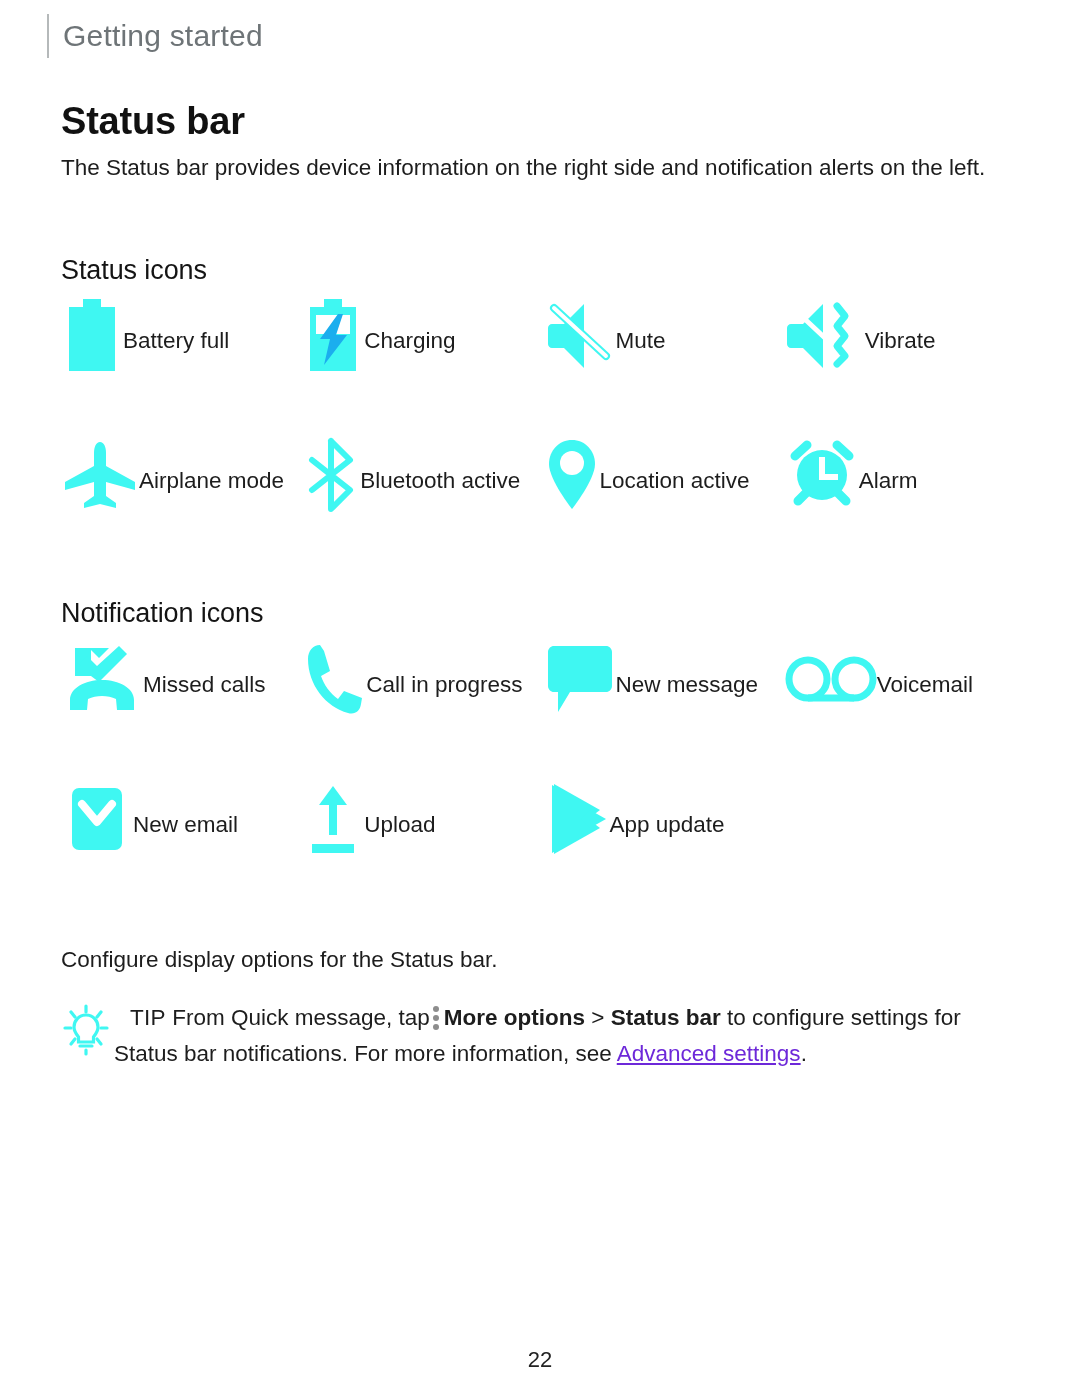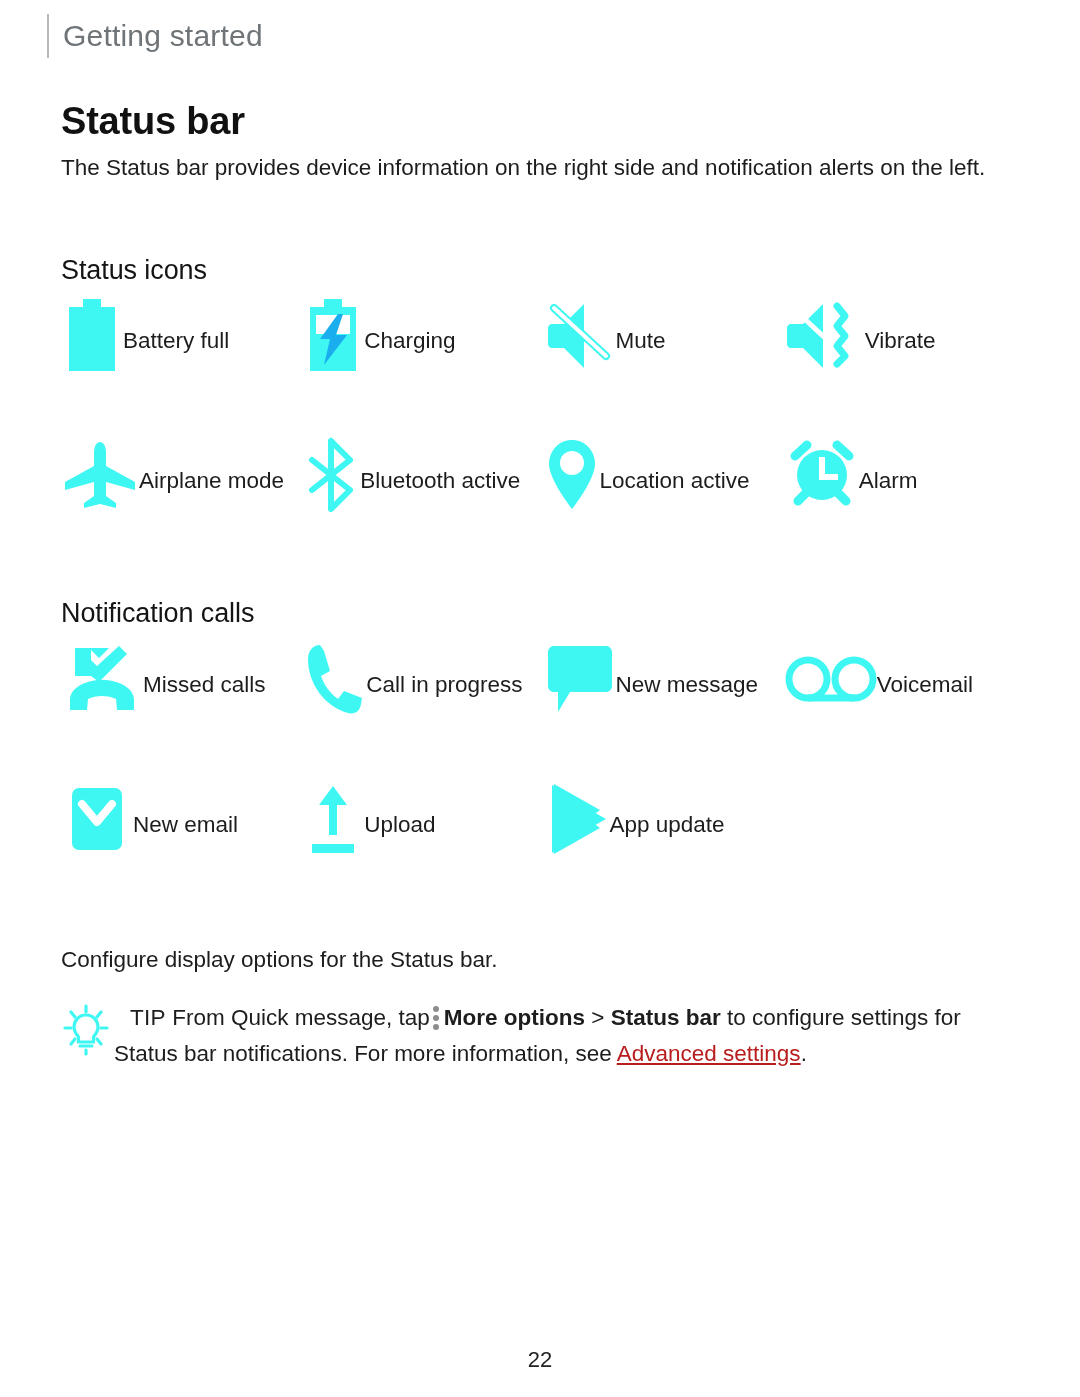--- a/index.html
+++ b/index.html
@@ -131,21 +131,21 @@
     display: flex;
     justify-content: center;
   }
   .tip-text {
     font-size: 22.5px;
     line-height: 36px;
     color: #1d1d1d;
   }
   .tip-text b { font-weight: 700; }
   .tip-label { font-weight: 400; letter-spacing: 0.3px; margin-left: 16px; }
-  .link { color: #b91c1c; }
+  .link { color: #6d28d9; }
   .kebab {
     display: inline-flex;
     flex-direction: column;
     justify-content: center;
     gap: 3px;
     vertical-align: middle;
     margin: 0 5px 3px 3px;
   }
   .kebab i {
     display: block;
@@ -266,21 +266,21 @@
           <line x1="13" y1="62" x2="22" y2="53" stroke="#3FF7F2" stroke-width="9" stroke-linecap="round"></line>
           <line x1="61" y1="62" x2="52" y2="53" stroke="#3FF7F2" stroke-width="9" stroke-linecap="round"></line>
           <circle cx="37" cy="36" r="25" fill="#3FF7F2"></circle>
           <path d="M37 21 L37 38 L50 38" fill="none" stroke="#ffffff" stroke-width="6" stroke-linecap="square"></path>
         </svg>
       </div>
       <div class="cell-label">Alarm</div>
     </div>
   </div>
 
-  <div class="h2" id="h2-notif">Notification calls</div>
+  <div class="h2" id="h2-notif">Notification icons</div>
 
   <div class="grid" id="grid-notif-1">
 
     <div class="cell">
       <div class="icon-box">
         <svg width="82" height="70" viewBox="0 0 82 70">
           <polygon points="14,4 48,4 38,14 30,6 30,32 14,32" fill="#3FF7F2"></polygon>
           <polygon points="30,32 18,20 26,12 36,22 58,2 66,10 38,38" fill="#3FF7F2"></polygon>
           <path d="M41 36 C24 36 9 44 9 56 L9 66 L26 66 L27 55 C31 53 36 52 41 52 C46 52 51 53 55 55 L56 66 L73 66 L73 56 C73 44 58 36 41 36 Z" fill="#3FF7F2"></path>
         </svg>

